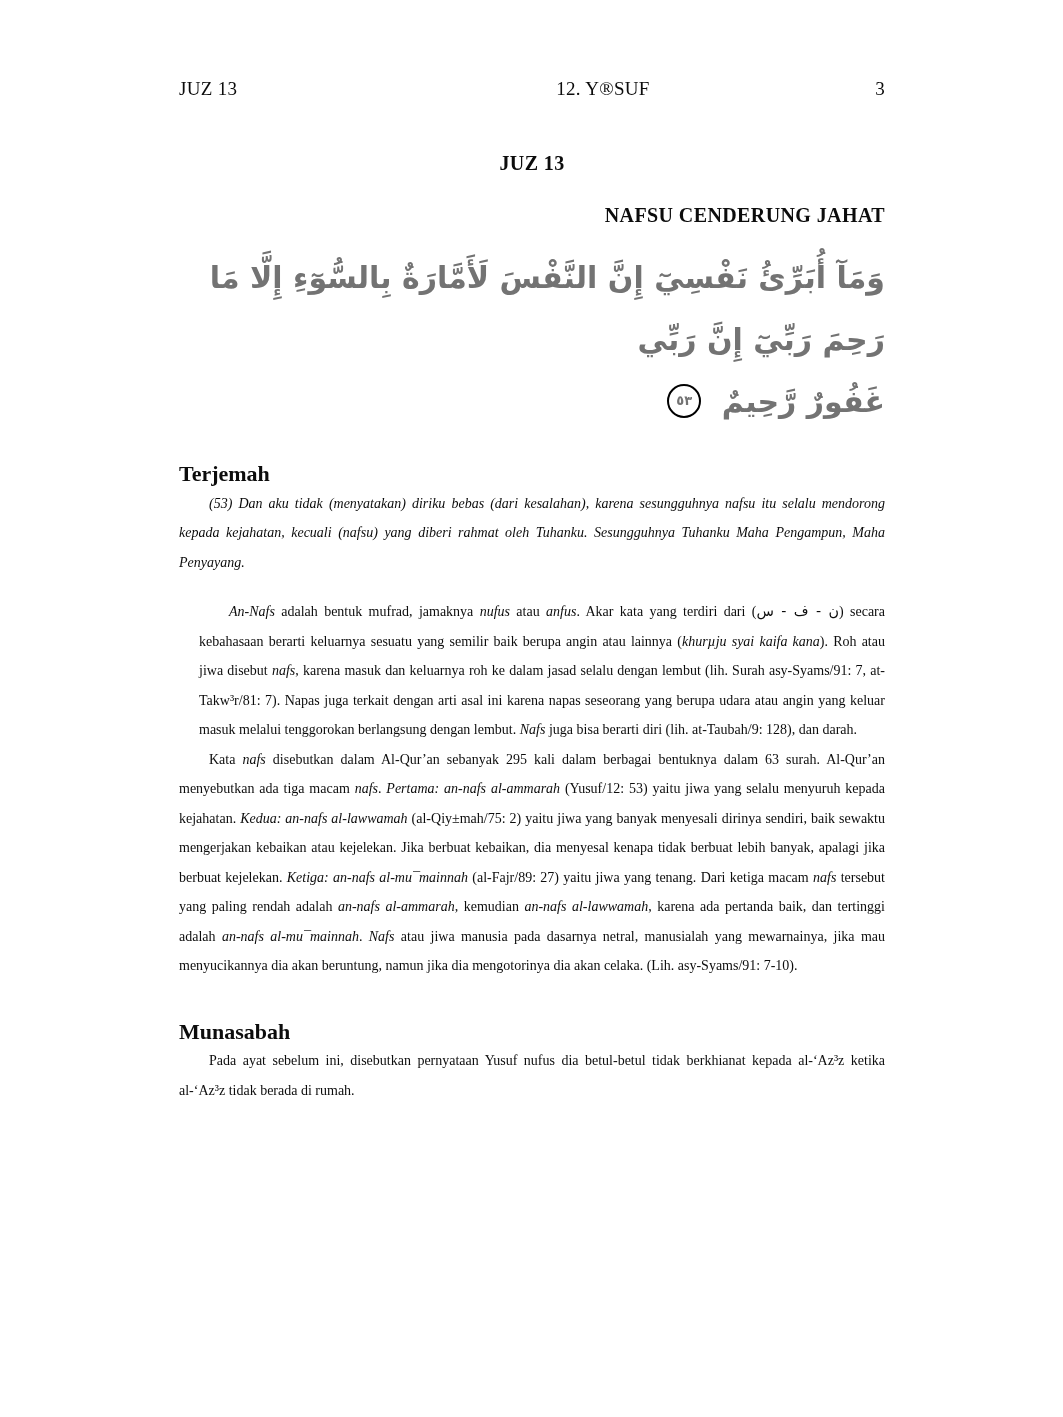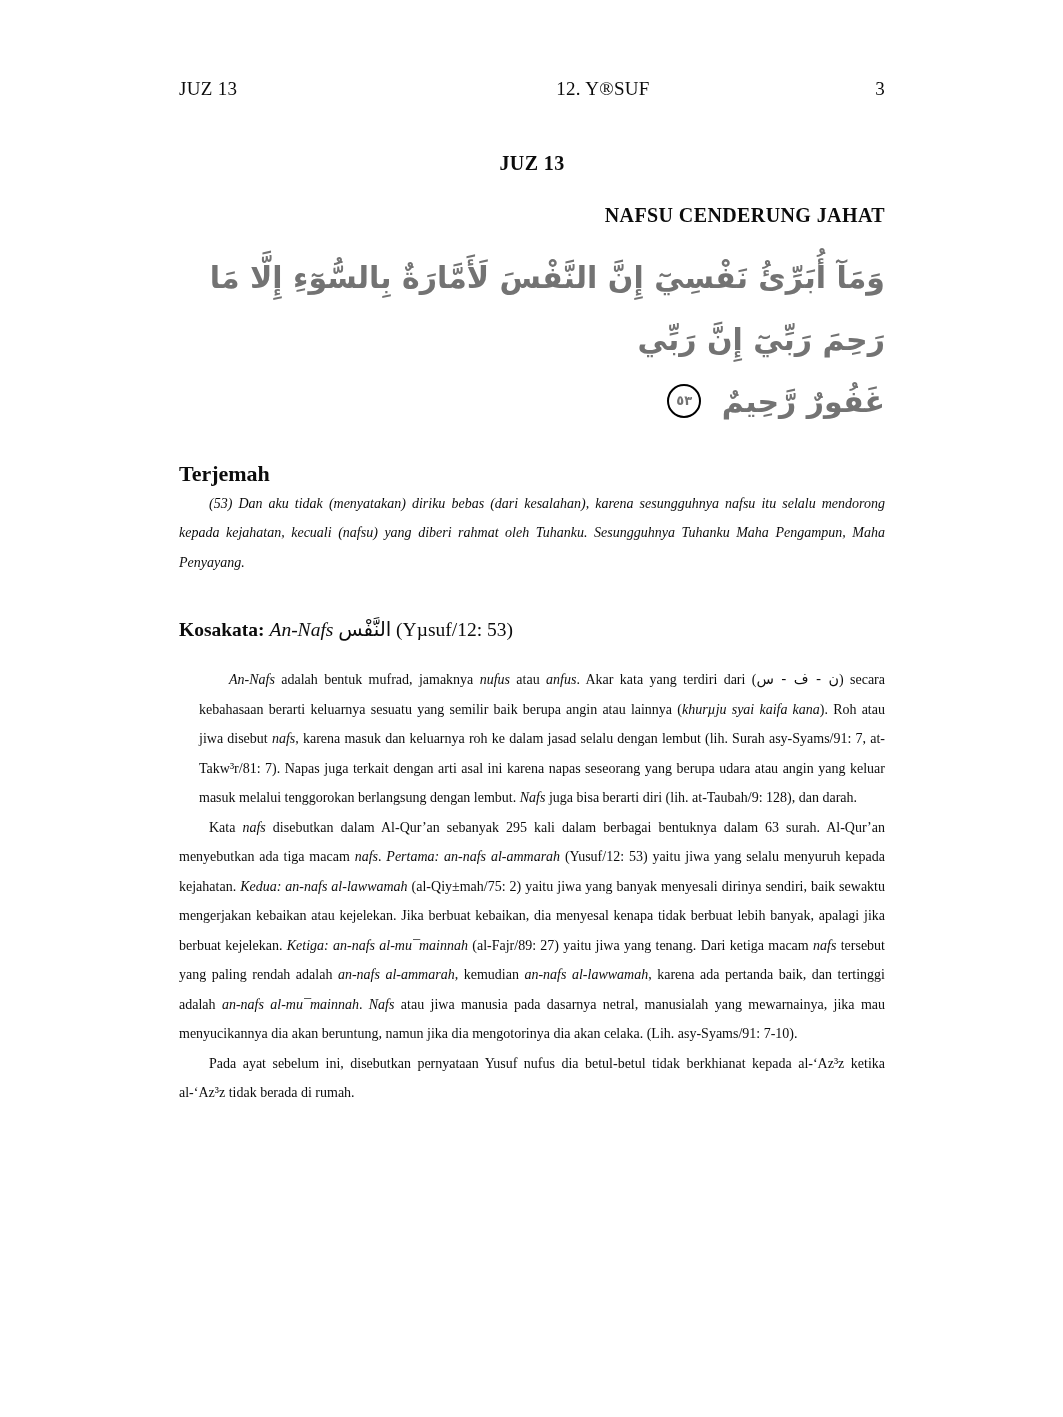--- a/index.html
+++ b/index.html
@@ -118,22 +118,22 @@
     <div class="verse-line">
       <span>غَفُورٌ رَّحِيمٌ</span>
       <span class="ayah-marker">٥٣</span>
     </div>
   </div>
 
   <h3 class="section-heading">Terjemah</h3>
 
   <p class="body-par italic-par"><span class="seg-italic">(53) Dan aku tidak (menyatakan) diriku bebas (dari kesalahan), karena sesungguhnya nafsu itu selalu mendorong kepada kejahatan, kecuali (nafsu) yang diberi rahmat oleh Tuhanku. Sesungguhnya Tuhanku Maha Pengampun, Maha Penyayang.</span></p>
 
-  <div class="kosakata-line"><span class="seg-bold">Kosakata: </span><span class="seg-italic">An-Nafs </span><span class="seg-arabic">النَّفْس</span><span> (Yµsuf/12: 53)</span></div>
 
   <p class="body-par after-gap"><span class="seg-italic">An-Nafs</span><span> adalah bentuk mufrad, jamaknya </span><span class="seg-italic">nufus</span><span> atau </span><span class="seg-italic">anfus</span><span>. Akar kata yang terdiri dari (</span><span class="seg-arabic">ن - ف - س</span><span>) secara kebahasaan berarti keluarnya sesuatu yang semilir baik berupa angin atau lainnya (</span><span class="seg-italic">khurµju syai kaifa kana</span><span>).  Roh atau jiwa disebut </span><span class="seg-italic">nafs</span><span>, karena masuk dan keluarnya roh ke dalam jasad selalu dengan lembut (lih. Surah asy-Syams/91: 7, at-Takw³r/81: 7).  Napas juga terkait dengan arti asal ini karena napas seseorang yang berupa udara atau angin yang keluar masuk melalui tenggorokan berlangsung dengan lembut. </span><span class="seg-italic">Nafs</span><span> juga bisa berarti diri (lih.  at-Taubah/9: 128), dan darah.</span></p>
 
   <p class="body-par"><span>Kata </span><span class="seg-italic">nafs</span><span> disebutkan dalam Al-Qur’an sebanyak 295 kali dalam berbagai bentuknya dalam 63 surah. Al-Qur’an menyebutkan ada tiga macam </span><span class="seg-italic">nafs</span><span>. </span><span class="seg-italic">Pertama: an-nafs al-ammarah</span><span> (Yusuf/12: 53) yaitu jiwa yang selalu menyuruh kepada kejahatan. </span><span class="seg-italic">Kedua: an-nafs al-lawwamah</span><span> (al-Qiy±mah/75: 2) yaitu jiwa yang banyak menyesali dirinya sendiri, baik sewaktu mengerjakan kebaikan atau kejelekan. Jika berbuat kebaikan, dia menyesal kenapa tidak berbuat lebih banyak, apalagi jika berbuat kejelekan. </span><span class="seg-italic">Ketiga: an-nafs al-mu¯mainnah</span><span> (al-Fajr/89: 27) yaitu jiwa yang tenang. Dari ketiga macam </span><span class="seg-italic">nafs</span><span> tersebut yang paling rendah adalah </span><span class="seg-italic">an-nafs al-ammarah</span><span>, kemudian </span><span class="seg-italic">an-nafs al-lawwamah</span><span>, karena ada pertanda baik, dan tertinggi adalah </span><span class="seg-italic">an-nafs al-mu¯mainnah</span><span>.   </span><span class="seg-italic">Nafs</span><span> atau jiwa manusia pada dasarnya netral, manusialah yang mewarnainya, jika mau menyucikannya dia akan beruntung, namun jika dia mengotorinya dia akan celaka. (Lih. asy-Syams/91: 7-10).</span></p>
 
+  <h3 class="section-heading gap-lg">Munasabah</h3>
 
   <p class="body-par"><span>Pada ayat sebelum ini, disebutkan pernyataan Yusuf nufus dia betul-betul tidak berkhianat kepada al-‘Az³z ketika al-‘Az³z tidak berada di rumah.</span></p>
 
 </div>
 
 </body></html>

